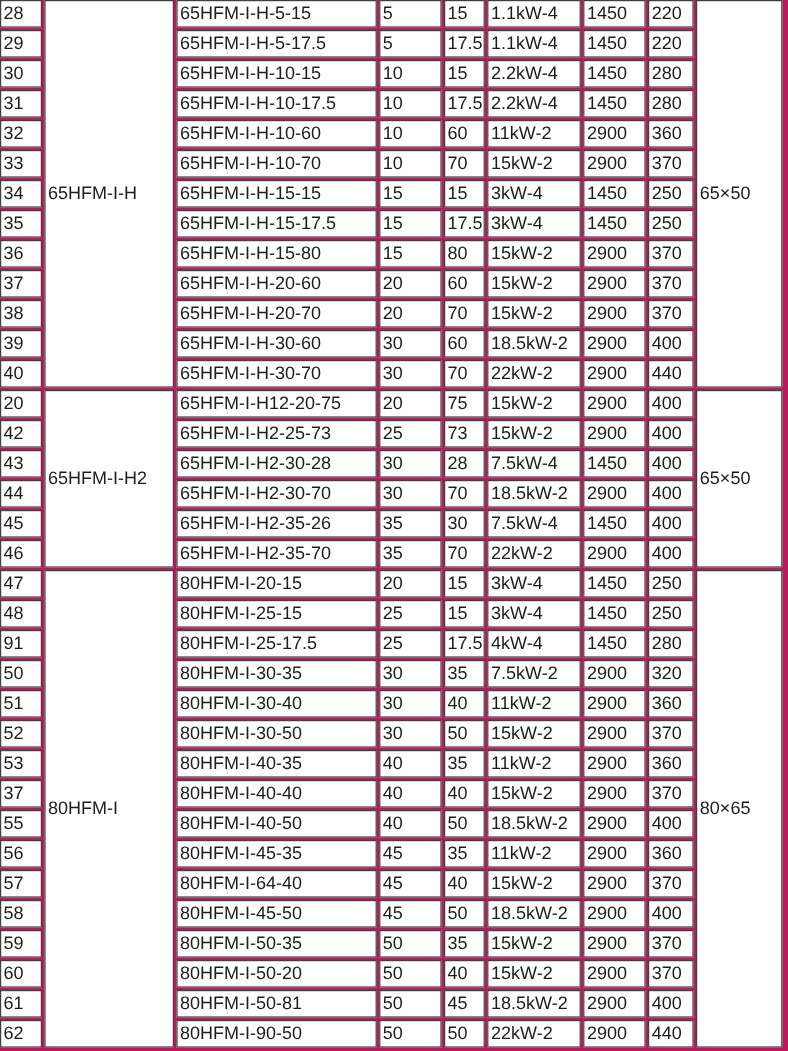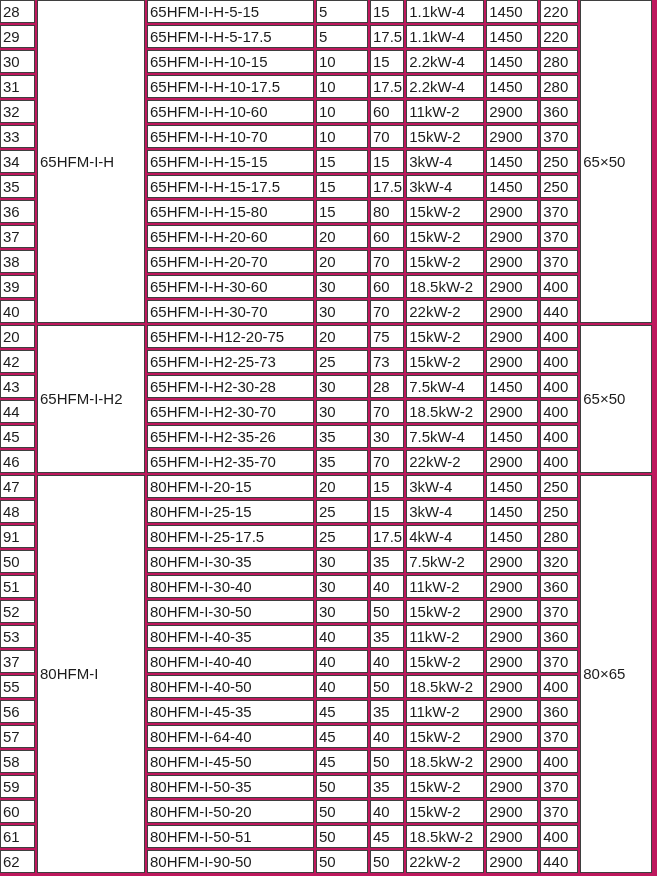--- a/index.html
+++ b/index.html
@@ -361,21 +361,21 @@
           <td>60</td>
           <td>80HFM-I-50-20</td>
           <td>50</td>
           <td>40</td>
           <td>15kW-2</td>
           <td>2900</td>
           <td>370</td>
         </tr>
         <tr>
           <td>61</td>
-          <td>80HFM-I-50-51</td>
+          <td>80HFM-I-50-81</td>
           <td>50</td>
           <td>45</td>
           <td>18.5kW-2</td>
           <td>2900</td>
           <td>400</td>
         </tr>
         <tr>
           <td>62</td>
           <td>80HFM-I-90-50</td>
           <td>50</td>

